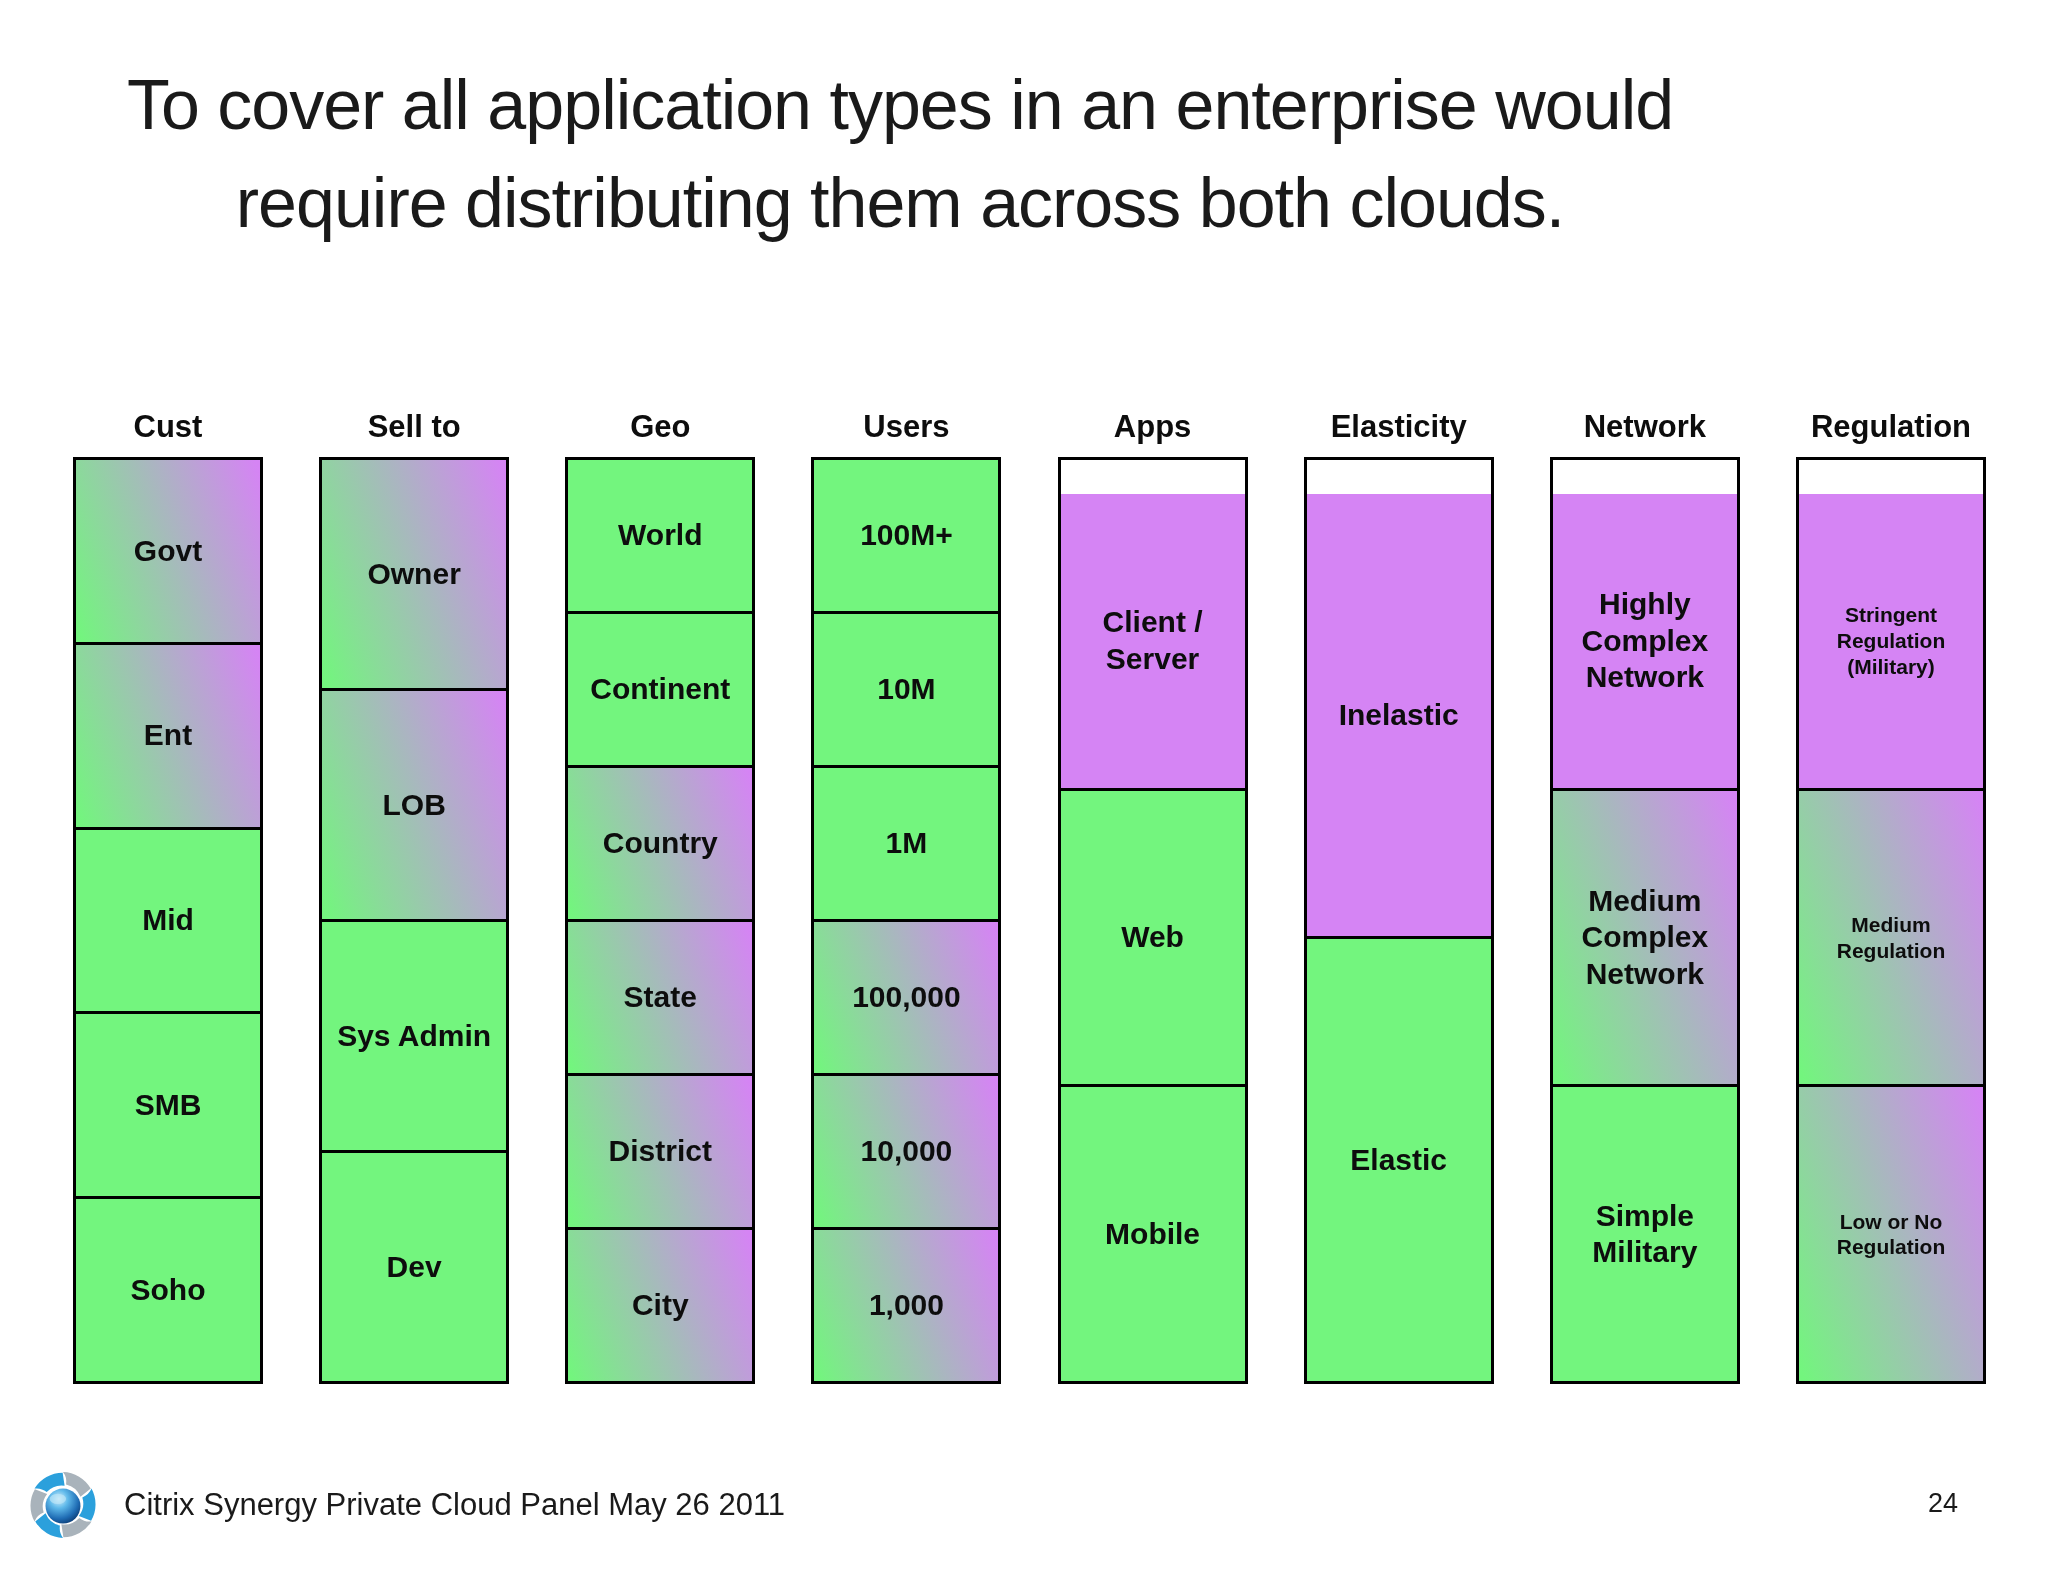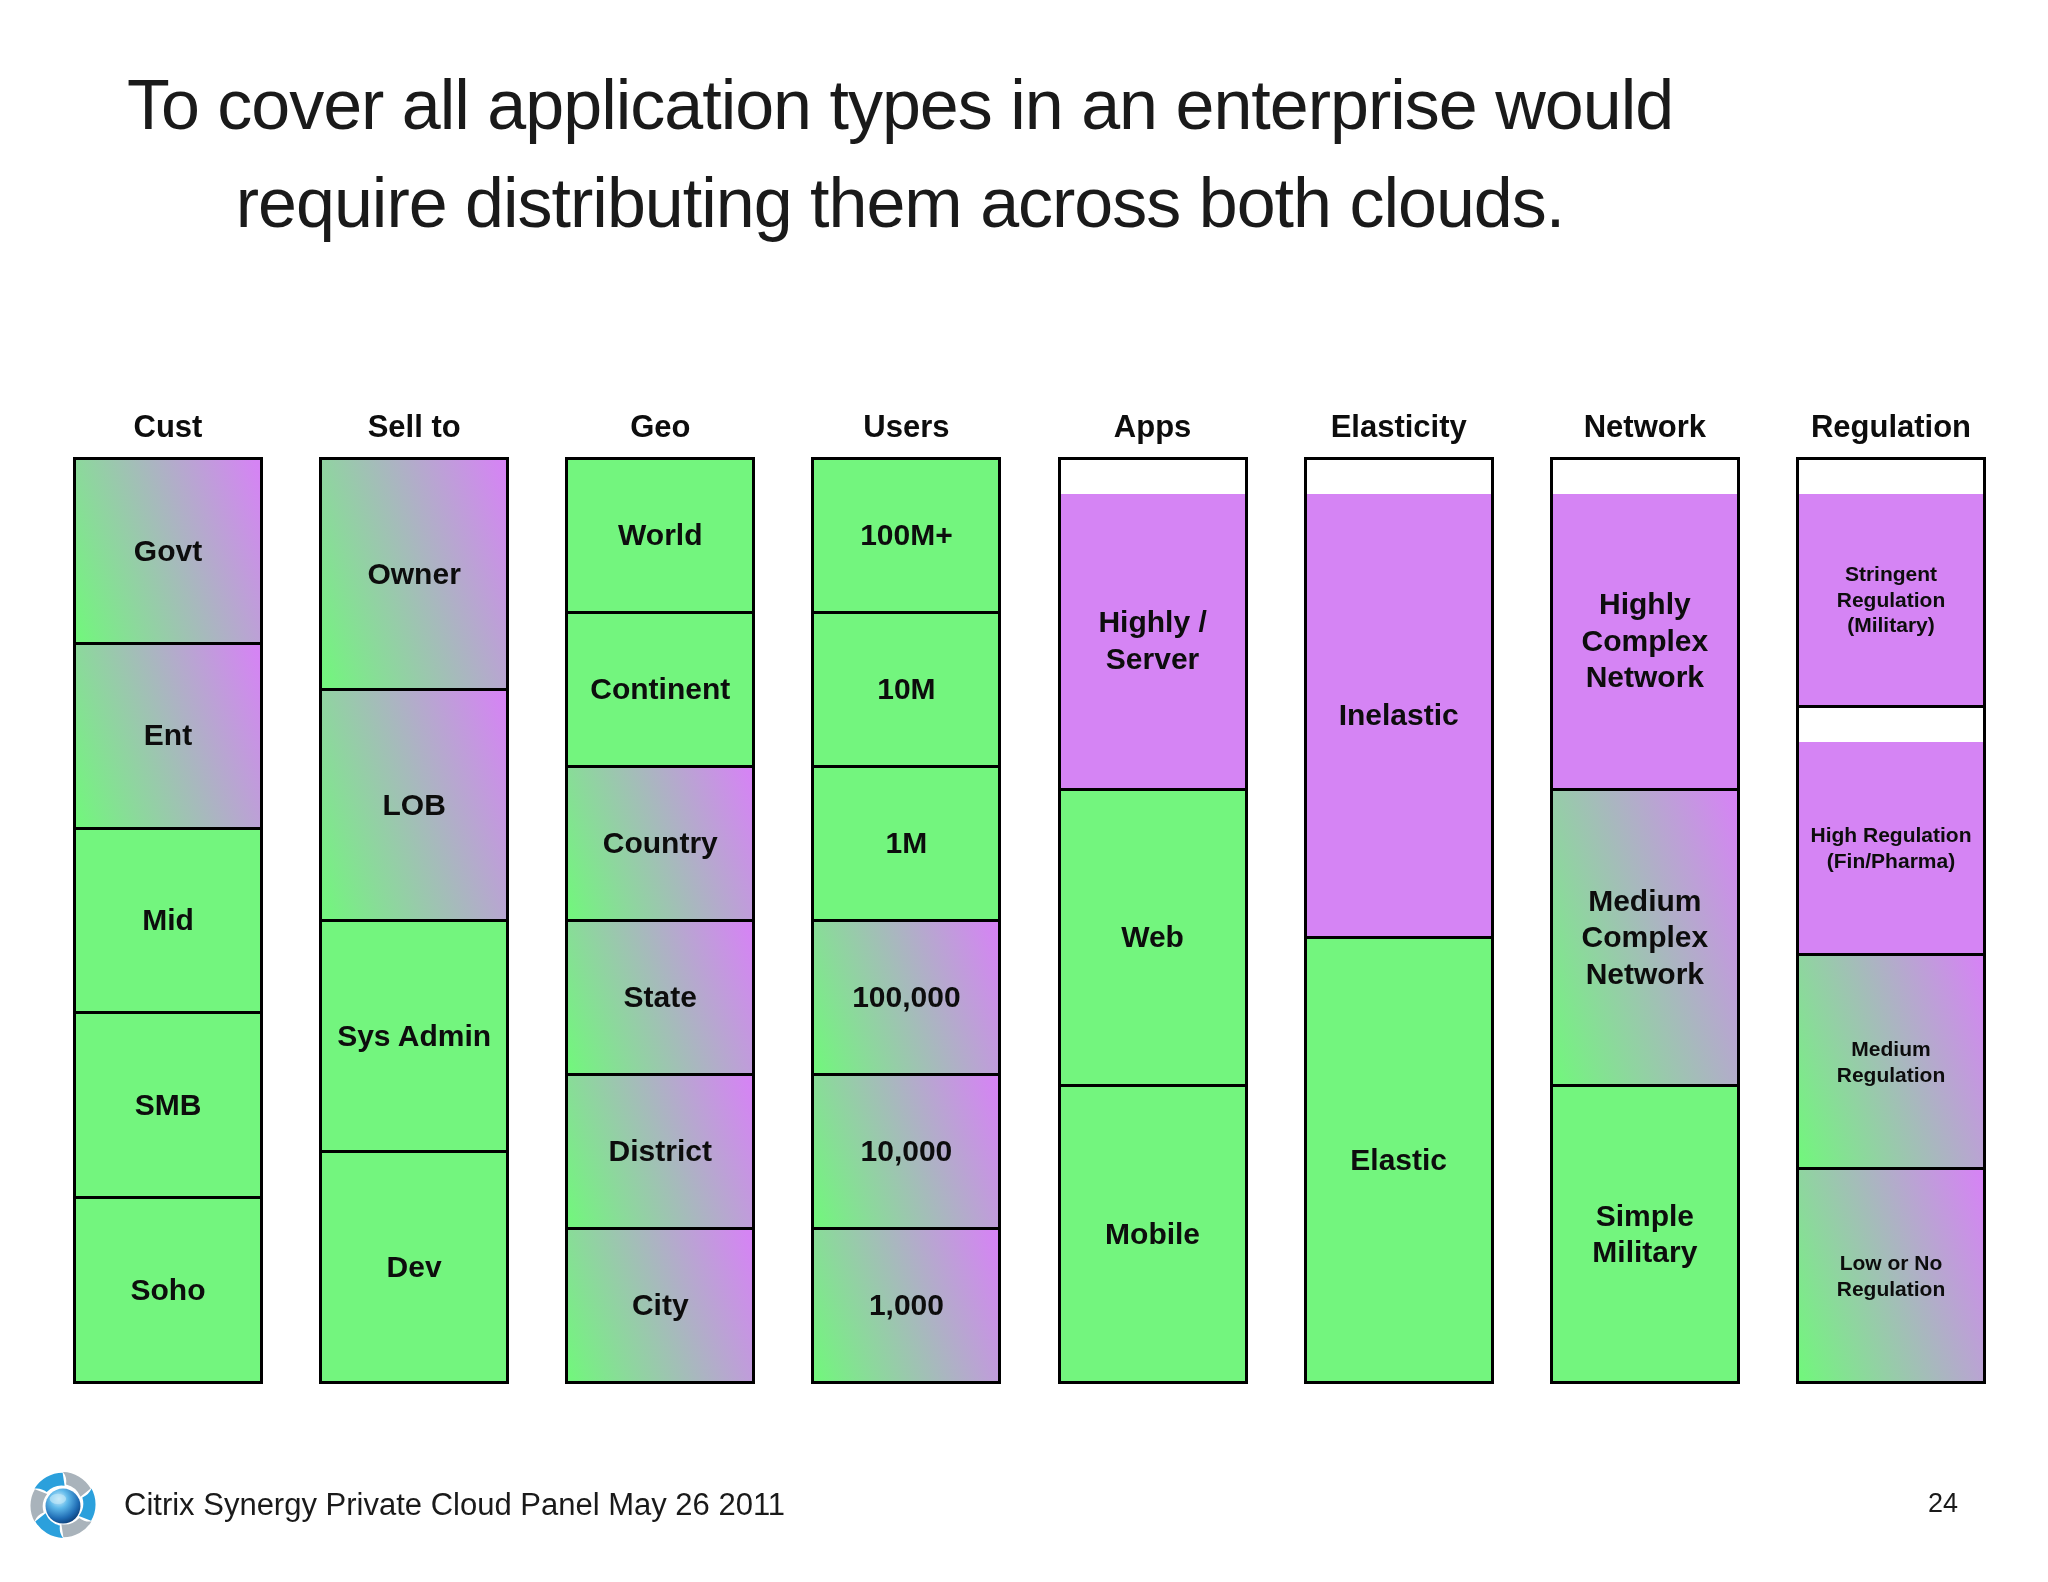--- a/index.html
+++ b/index.html
@@ -189,21 +189,21 @@
         </div>
         <div class="cell fill-gradient">
           <span>1,000</span>
         </div>
       </div>
     </div>
     <div class="column">
       <div class="col-header">Apps</div>
       <div class="stack">
         <div class="cell fill-purple">
-          <span>Highly / Server</span>
+          <span>Client / Server</span>
         </div>
         <div class="cell fill-green">
           <span>Web</span>
         </div>
         <div class="cell fill-green">
           <span>Mobile</span>
         </div>
       </div>
     </div>
     <div class="column">
@@ -229,23 +229,20 @@
         <div class="cell fill-green">
           <span>Simple Military</span>
         </div>
       </div>
     </div>
     <div class="column">
       <div class="col-header">Regulation</div>
       <div class="stack">
         <div class="cell fill-purple">
           <span>Stringent Regulation (Military)</span>
-        </div>
-        <div class="cell fill-purple">
-          <span>High Regulation (Fin/Pharma)</span>
         </div>
         <div class="cell fill-gradient">
           <span>Medium Regulation</span>
         </div>
         <div class="cell fill-gradient">
           <span>Low or No Regulation</span>
         </div>
       </div>
     </div>
   </div>

